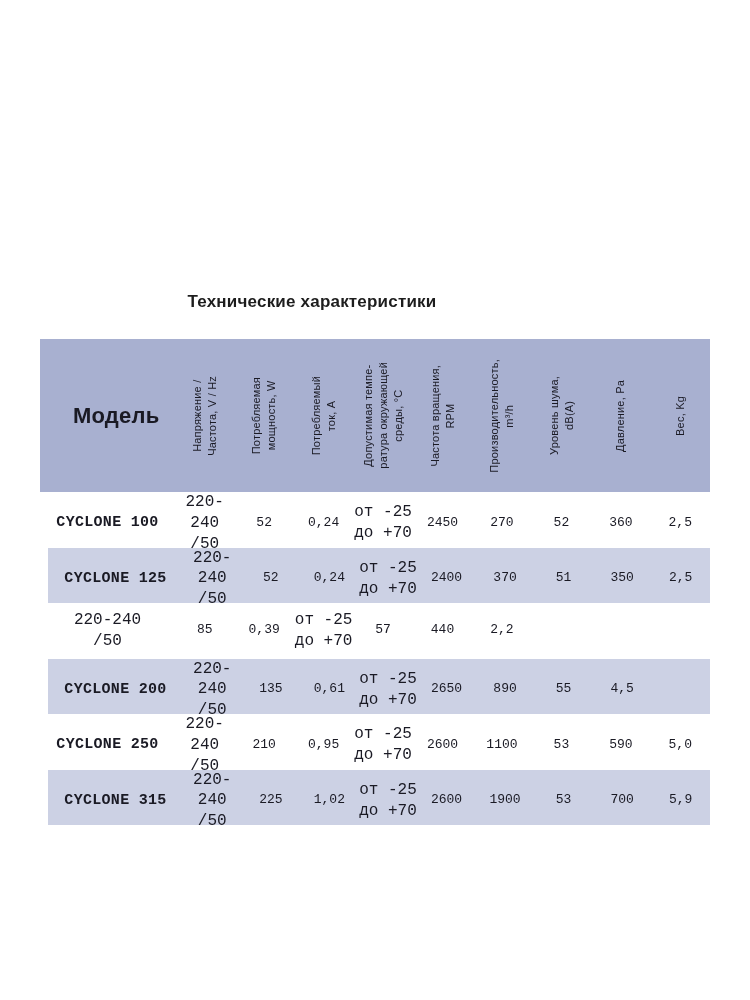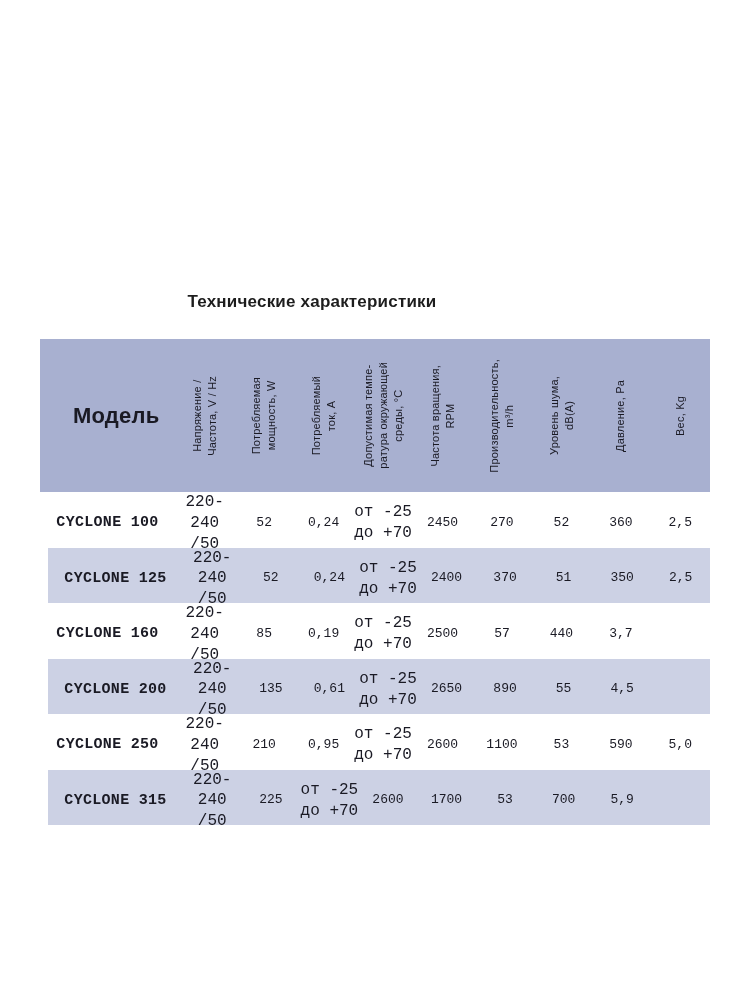--- a/index.html
+++ b/index.html
@@ -143,31 +143,29 @@
     <div class="cell temp-cell">от -25
 до +70</div>
     <div class="cell">2400</div>
     <div class="cell">370</div>
     <div class="cell">51</div>
     <div class="cell">350</div>
     <div class="cell">2,5</div>
   </div>
 
   <div class="grid-row row">
-    <div class="cell model-cell">CYCLONE 160</div>
     <div class="cell volt-cell">220-240
 /50</div>
     <div class="cell">85</div>
-    <div class="cell">0,19</div>
-    <div class="cell temp-cell">от -25
-до +70</div>
-    <div class="cell">2500</div>
+    <div class="cell">0,39</div>
+    <div class="cell temp-cell">от -25
+до +70</div>
     <div class="cell">57</div>
     <div class="cell">440</div>
-    <div class="cell">3,7</div>
+    <div class="cell">2,2</div>
   </div>
 
   <div class="grid-row row alt">
     <div class="cell model-cell">CYCLONE 200</div>
     <div class="cell volt-cell">220-240
 /50</div>
     <div class="cell">135</div>
     <div class="cell">0,61</div>
     <div class="cell temp-cell">от -25
 до +70</div>
@@ -190,22 +188,23 @@
     <div class="cell">53</div>
     <div class="cell">590</div>
     <div class="cell">5,0</div>
   </div>
 
   <div class="grid-row row alt">
     <div class="cell model-cell">CYCLONE 315</div>
     <div class="cell volt-cell">220-240
 /50</div>
     <div class="cell">225</div>
+    <div class="cell">1,02</div>
     <div class="cell temp-cell">от -25
 до +70</div>
     <div class="cell">2600</div>
-    <div class="cell">1700</div>
+    <div class="cell">1900</div>
     <div class="cell">53</div>
     <div class="cell">700</div>
     <div class="cell">5,9</div>
   </div>
 
 </div>
 
 </body></html>

